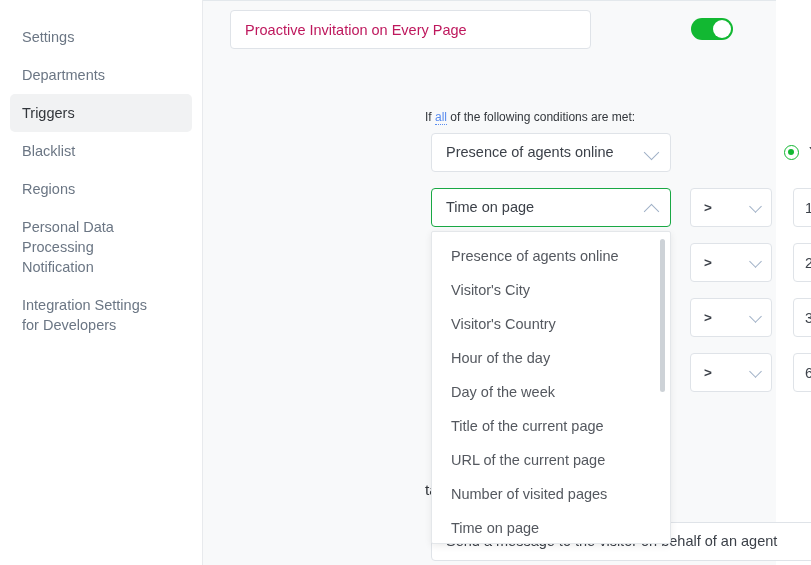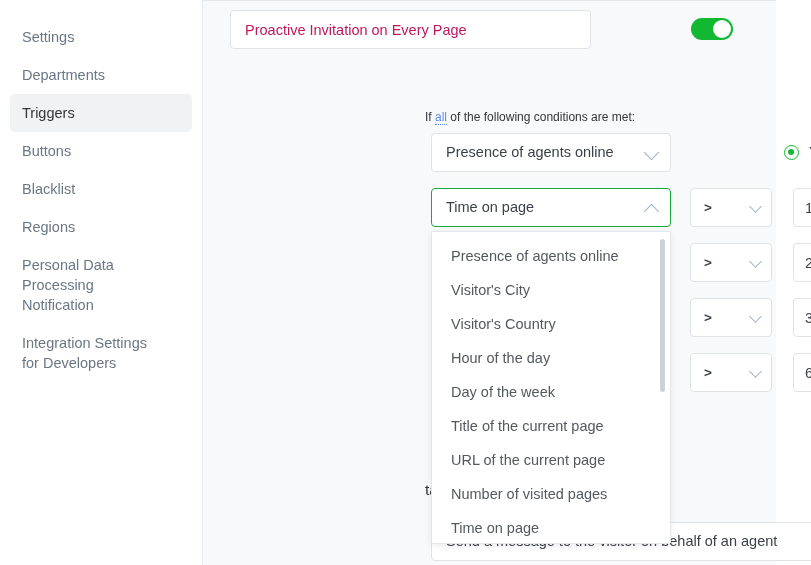--- a/index.html
+++ b/index.html
@@ -276,21 +276,20 @@
 </style>
 </head>
 <body>
 
 <div id="app">
 
   <nav id="sidebar">
     <div class="nav-item">Settings</div>
     <div class="nav-item">Departments</div>
     <div class="nav-item active">Triggers</div>
-    <div class="nav-item">Buttons</div>
     <div class="nav-item">Blacklist</div>
     <div class="nav-item">Regions</div>
     <div class="nav-item">Personal Data
 Processing
 Notification</div>
     <div class="nav-item">Integration Settings
 for Developers</div>
   </nav>
 
   <section id="content">

